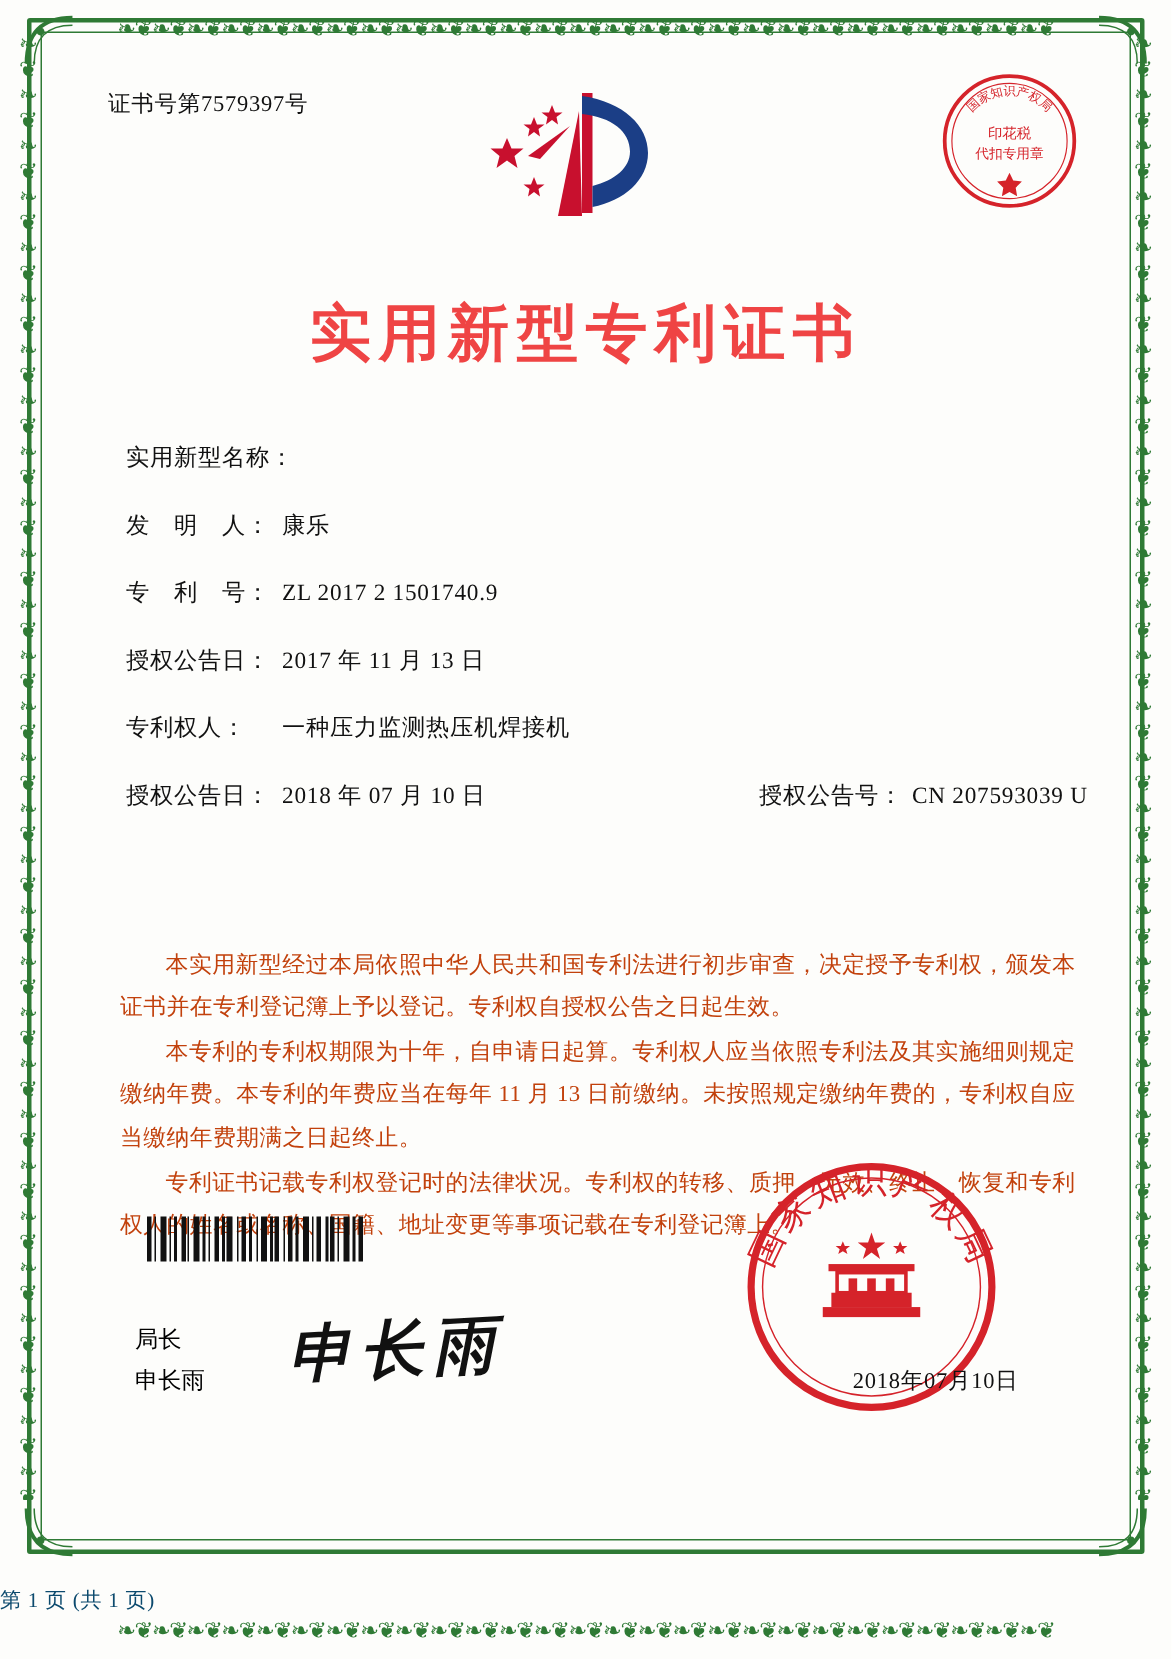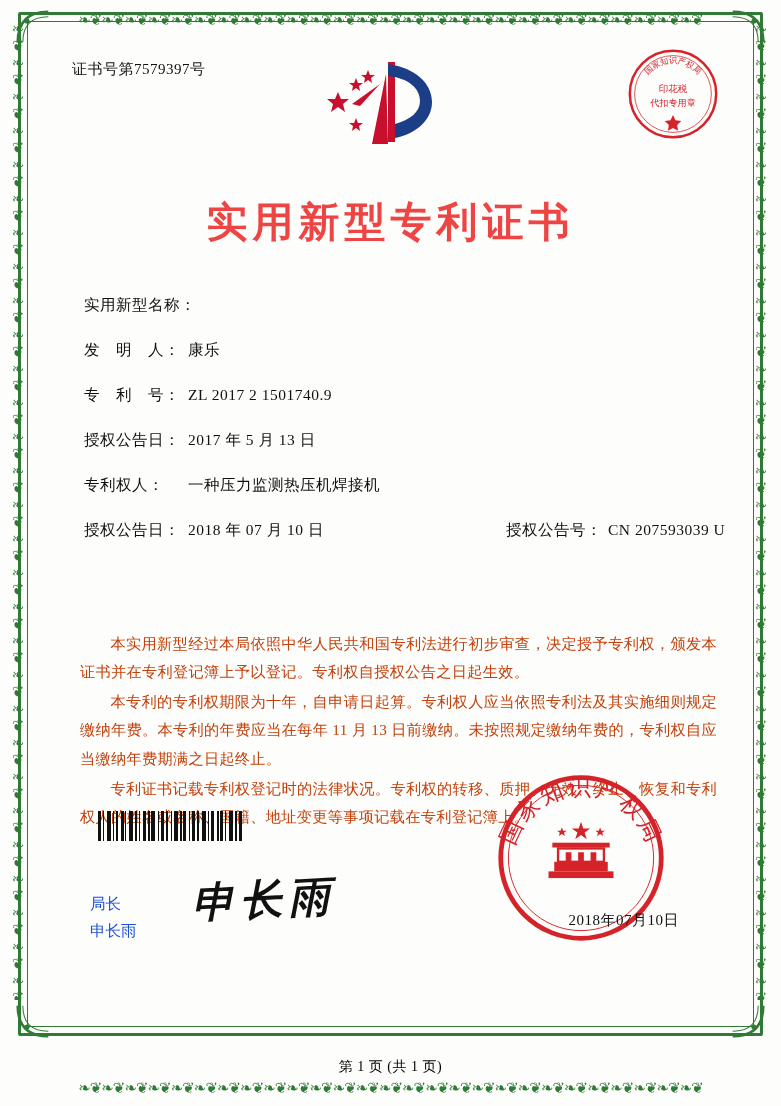--- a/index.html
+++ b/index.html
@@ -190,24 +190,24 @@
   .barcode i {
     display: block;
     background: #111;
     height: 100%;
   }
 
   
   .sign-block {
     position: absolute;
     left: 48px;
-    bottom: 72px;
+    bottom: 82px;
     font-size: 15.5px;
     line-height: 1.75;
-    color: #1d4ed8;
+    color: #000000;
   }
   .sign-script {
     position: absolute;
     left: 150px;
     bottom: 88px;
     font-size: 42px;
     font-family: "DejaVu Serif", "Liberation Serif", serif;
     font-style: italic;
     font-weight: bold;
     color: #111;
@@ -230,23 +230,22 @@
     font-size: 15px;
     color: #111;
     letter-spacing: 0.5px;
   }
 
   .footer {
     position: absolute;
     left: 0;
     right: 0;
     bottom: 30px;
-    text-align: center;
     font-size: 14px;
-    color: #000000;
+    color: #0c4a6e;
     letter-spacing: 0.5px;
   }
 </style>
 </head>
 <body>
 
 <div class="page">
 
   <div class="border-outer"></div>
   <div class="border-leaf leaf-top">❧❦❧❦❧❦❧❦❧❦❧❦❧❦❧❦❧❦❧❦❧❦❧❦❧❦❧❦❧❦❧❦❧❦❧❦❧❦❧❦❧❦❧❦❧❦❧❦❧❦❧❦❧❦</div>
@@ -325,21 +324,21 @@
       <div class="field-row">
         <div class="field-label">发　明　人：</div>
         <div class="field-value">康乐</div>
       </div>
       <div class="field-row">
         <div class="field-label">专　利　号：</div>
         <div class="field-value">ZL 2017 2 1501740.9</div>
       </div>
       <div class="field-row">
         <div class="field-label">授权公告日：</div>
-        <div class="field-value">2017 年 5 月 13 日</div>
+        <div class="field-value">2017 年 11 月 13 日</div>
       </div>
       <div class="field-row">
         <div class="field-label">专利权人：</div>
         <div class="field-value">一种压力监测热压机焊接机</div>
       </div>
       <div class="field-row two-col">
         <div class="field-label">授权公告日：</div>
         <div class="field-value">2018 年 07 月 10 日</div>
         <div class="field-extra-label">授权公告号：</div>
         <div class="field-extra-value">CN 207593039 U</div>

